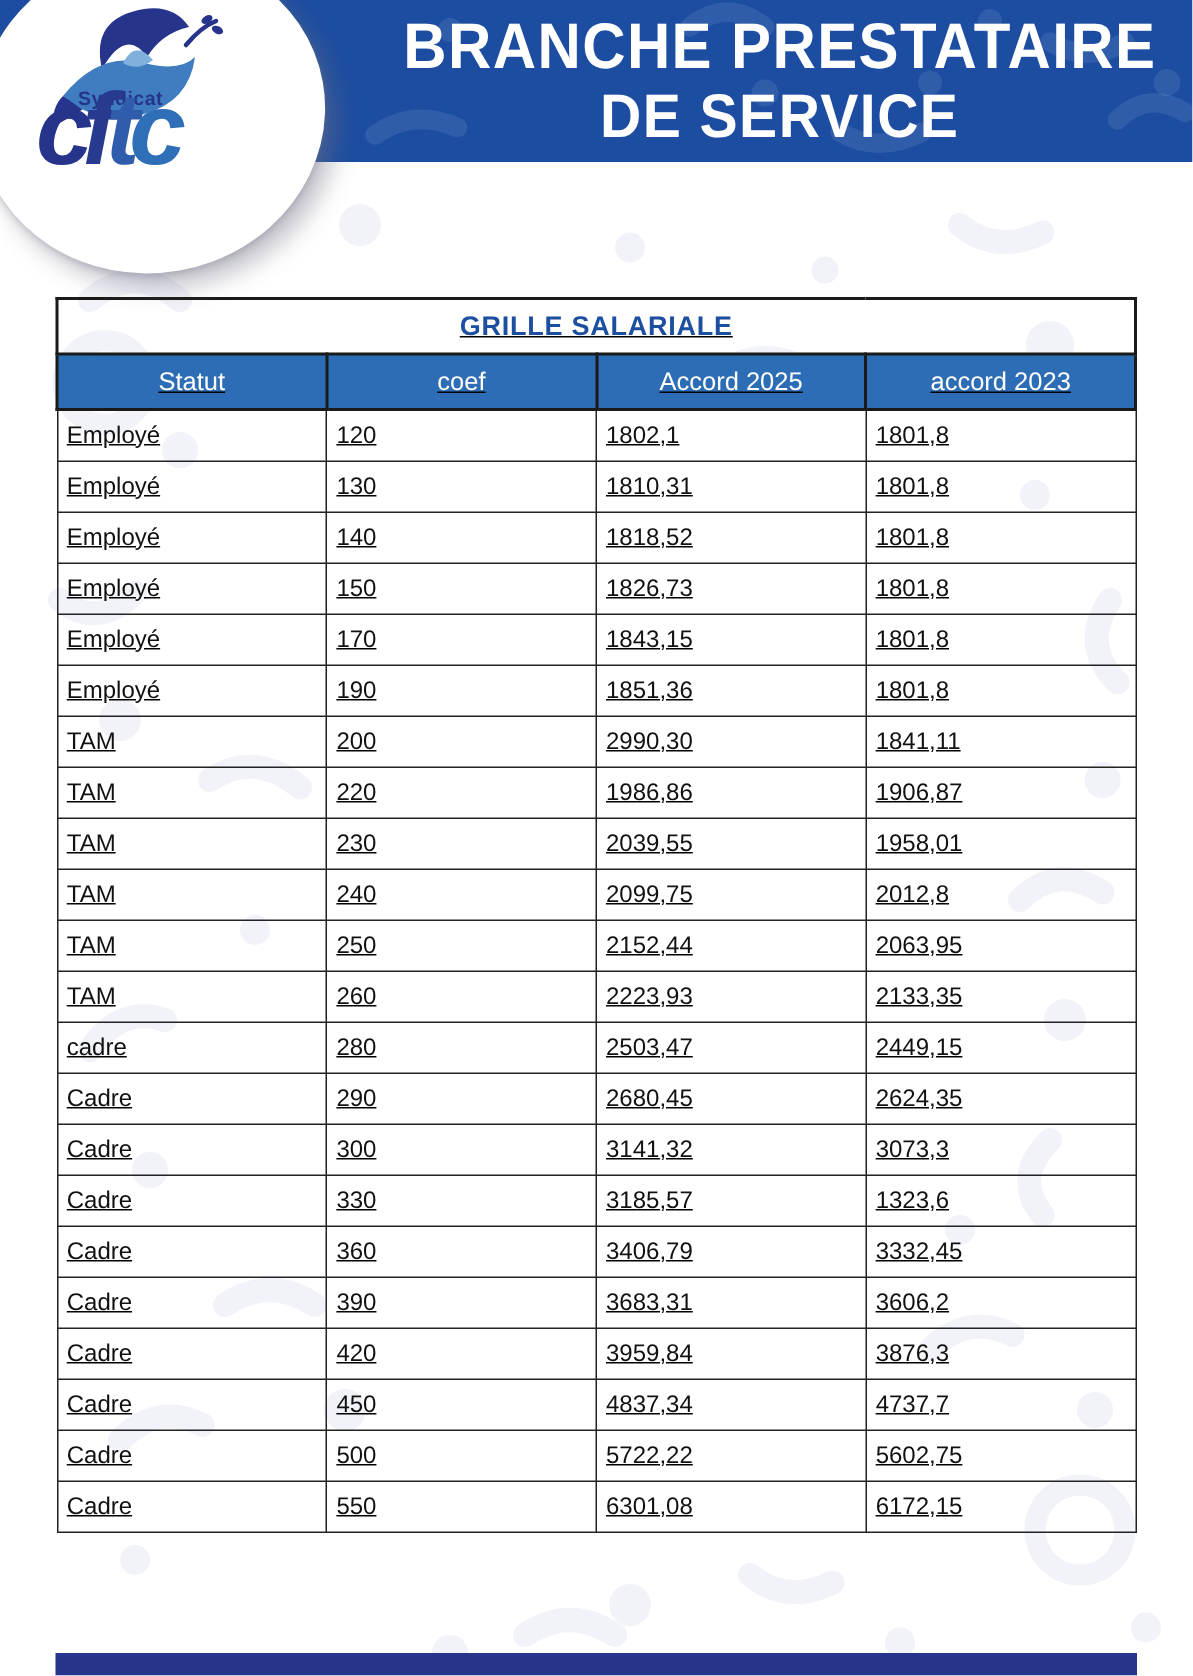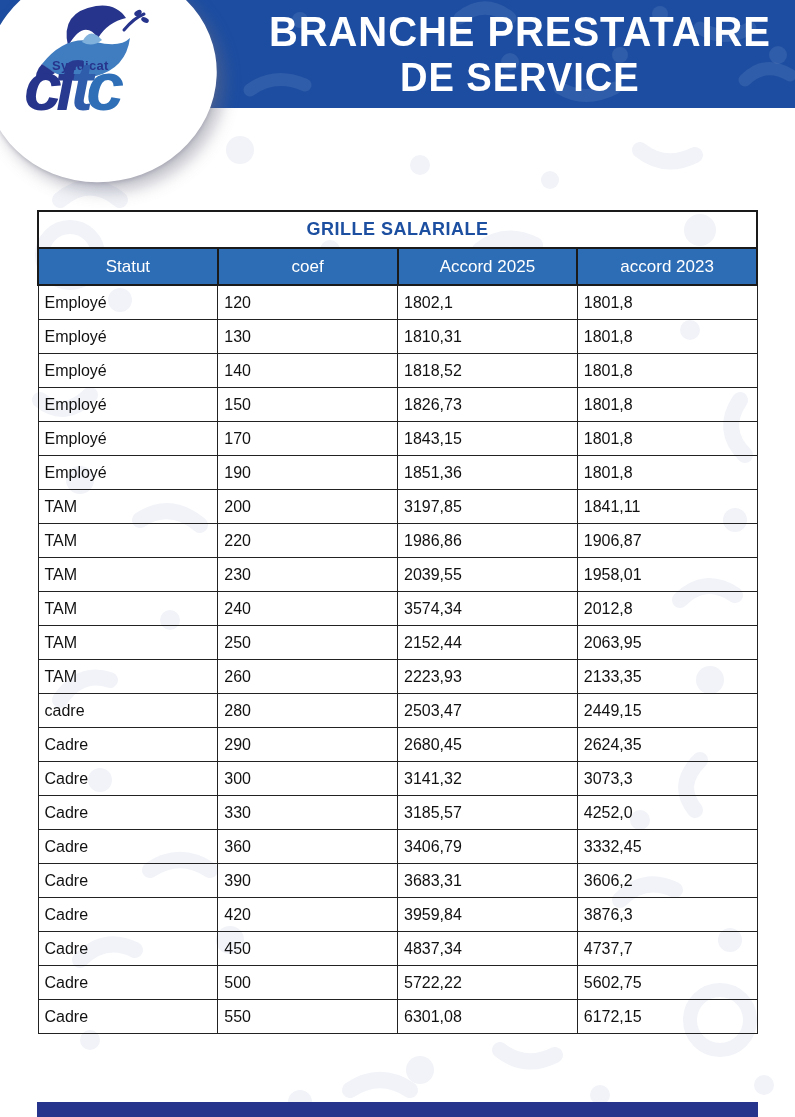--- a/index.html
+++ b/index.html
@@ -26,21 +26,21 @@
   }
   .logo-content{position:absolute;left:0;top:0;width:220px;height:180px;z-index:4;}
   .dove{position:absolute;left:32px;top:2px;}
   .syndicat{position:absolute;left:17px;top:58px;font-size:13px;font-weight:700;color:#27348b;letter-spacing:0.3px;margin-left:35px;}
   .cftc{position:absolute;left:24px;top:52px;font-size:68px;font-weight:800;letter-spacing:-7px;line-height:1;font-style:italic;}
   .cftc .c1{color:#27348b;}
   .cftc .c2{color:#283a8f;}
   .cftc .c3{color:#2f5cab;}
   .cftc .c4{color:#2e6fb7;}
   
-  .table-wrap{position:absolute;left:37px;top:210px;z-index:2;}
+  .table-wrap{position:absolute;left:37px;top:198px;z-index:2;text-decoration:underline;}
   table.salary{border-collapse:collapse;width:721px;table-layout:fixed;}
   table.salary col{width:25%;}
   .title-row td{
     height:33px;border:2px solid #1a1a1a;text-align:center;
     color:#1d4fa0;font-weight:700;font-size:18px;letter-spacing:0.5px;
   }
   .head-row th{
     height:33px;border:2px solid #1a1a1a;background:#2d6db5;color:#ffffff;
     font-weight:400;font-size:17px;text-align:center;margin-top:32px;
   }
@@ -194,39 +194,39 @@
         </tr>
         <tr>
           <td>Employé</td>
           <td>190</td>
           <td>1851,36</td>
           <td>1801,8</td>
         </tr>
         <tr>
           <td>TAM</td>
           <td>200</td>
-          <td>3197,85</td>
+          <td>2990,30</td>
           <td>1841,11</td>
         </tr>
         <tr>
           <td>TAM</td>
           <td>220</td>
           <td>1986,86</td>
           <td>1906,87</td>
         </tr>
         <tr>
           <td>TAM</td>
           <td>230</td>
           <td>2039,55</td>
           <td>1958,01</td>
         </tr>
         <tr>
           <td>TAM</td>
           <td>240</td>
-          <td>3574,34</td>
+          <td>2099,75</td>
           <td>2012,8</td>
         </tr>
         <tr>
           <td>TAM</td>
           <td>250</td>
           <td>2152,44</td>
           <td>2063,95</td>
         </tr>
         <tr>
           <td>TAM</td>
@@ -249,21 +249,21 @@
         <tr>
           <td>Cadre</td>
           <td>300</td>
           <td>3141,32</td>
           <td>3073,3</td>
         </tr>
         <tr>
           <td>Cadre</td>
           <td>330</td>
           <td>3185,57</td>
-          <td>4252,0</td>
+          <td>1323,6</td>
         </tr>
         <tr>
           <td>Cadre</td>
           <td>360</td>
           <td>3406,79</td>
           <td>3332,45</td>
         </tr>
         <tr>
           <td>Cadre</td>
           <td>390</td>

